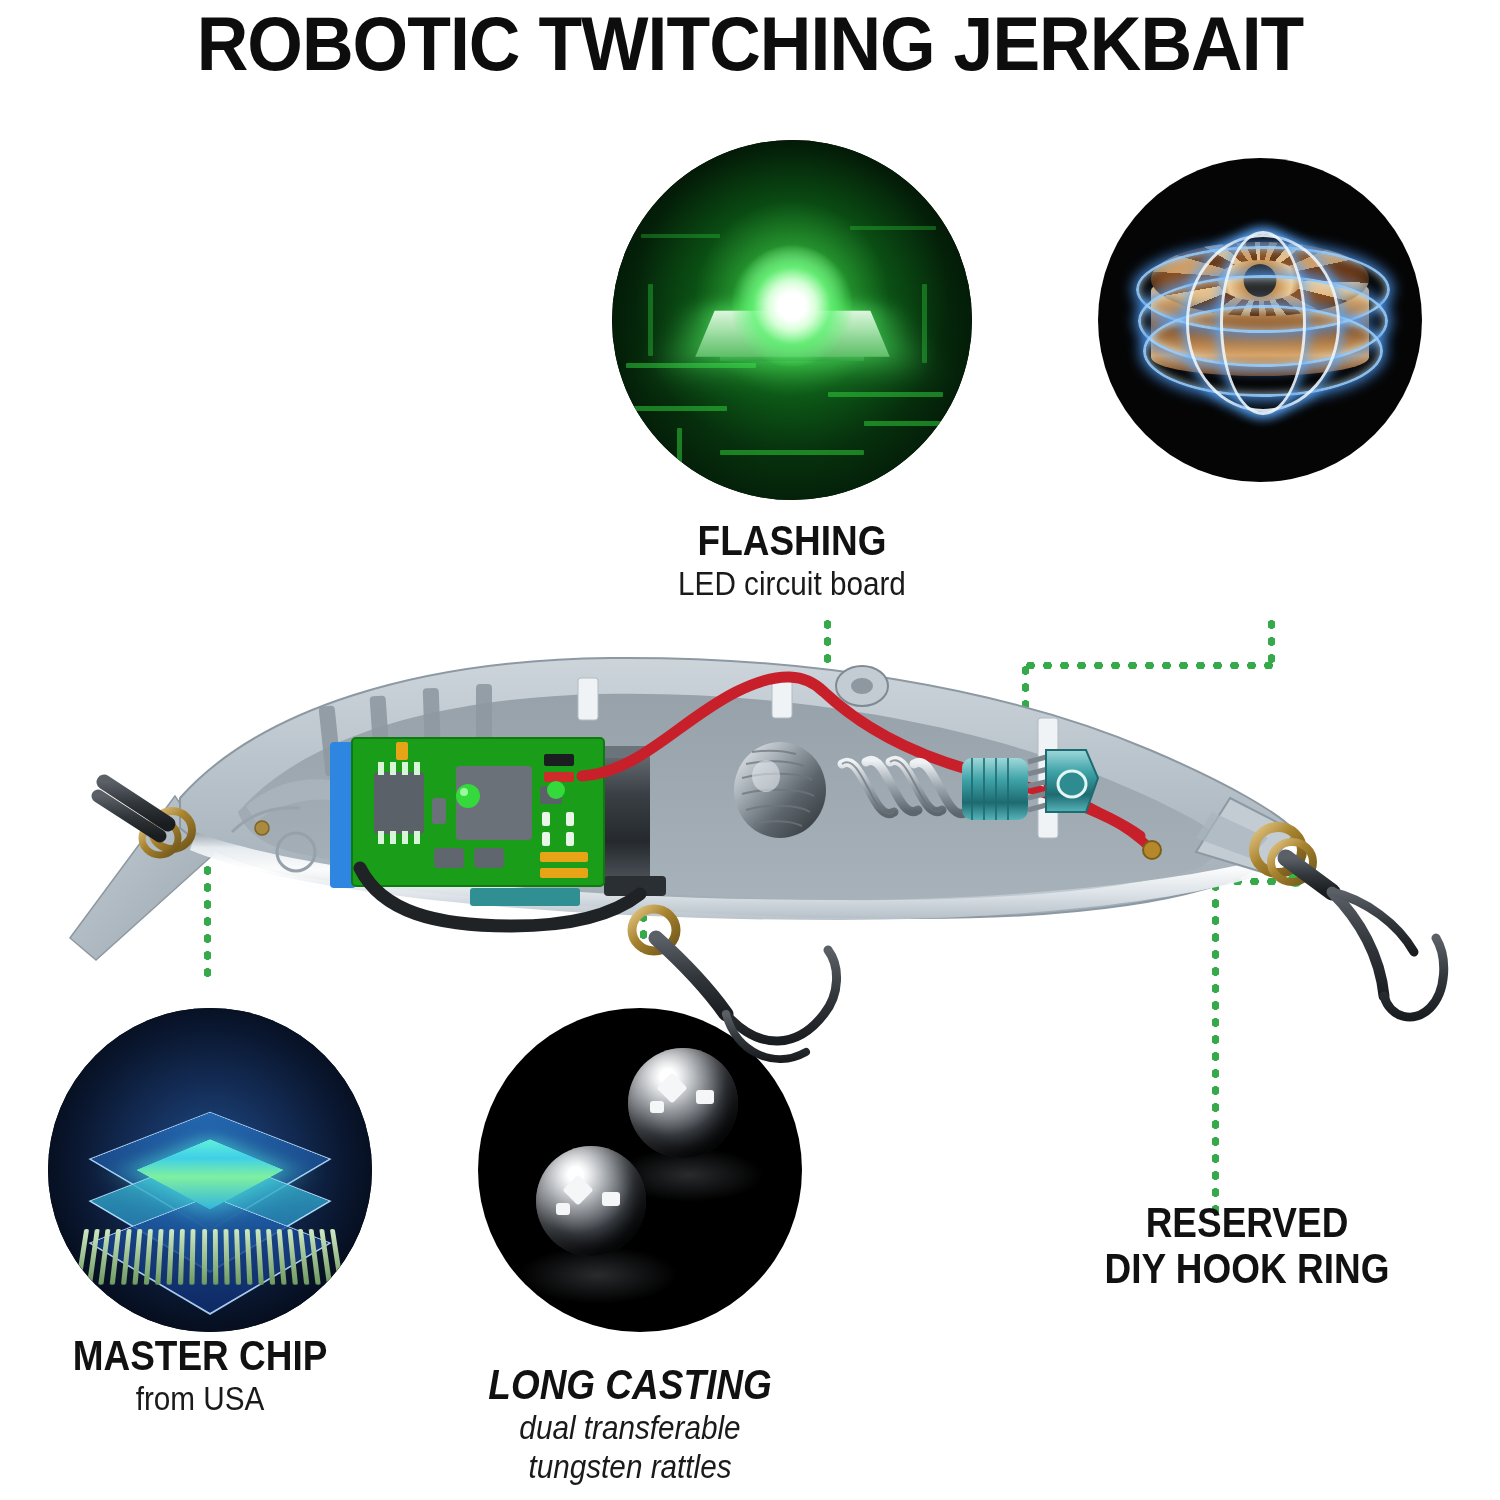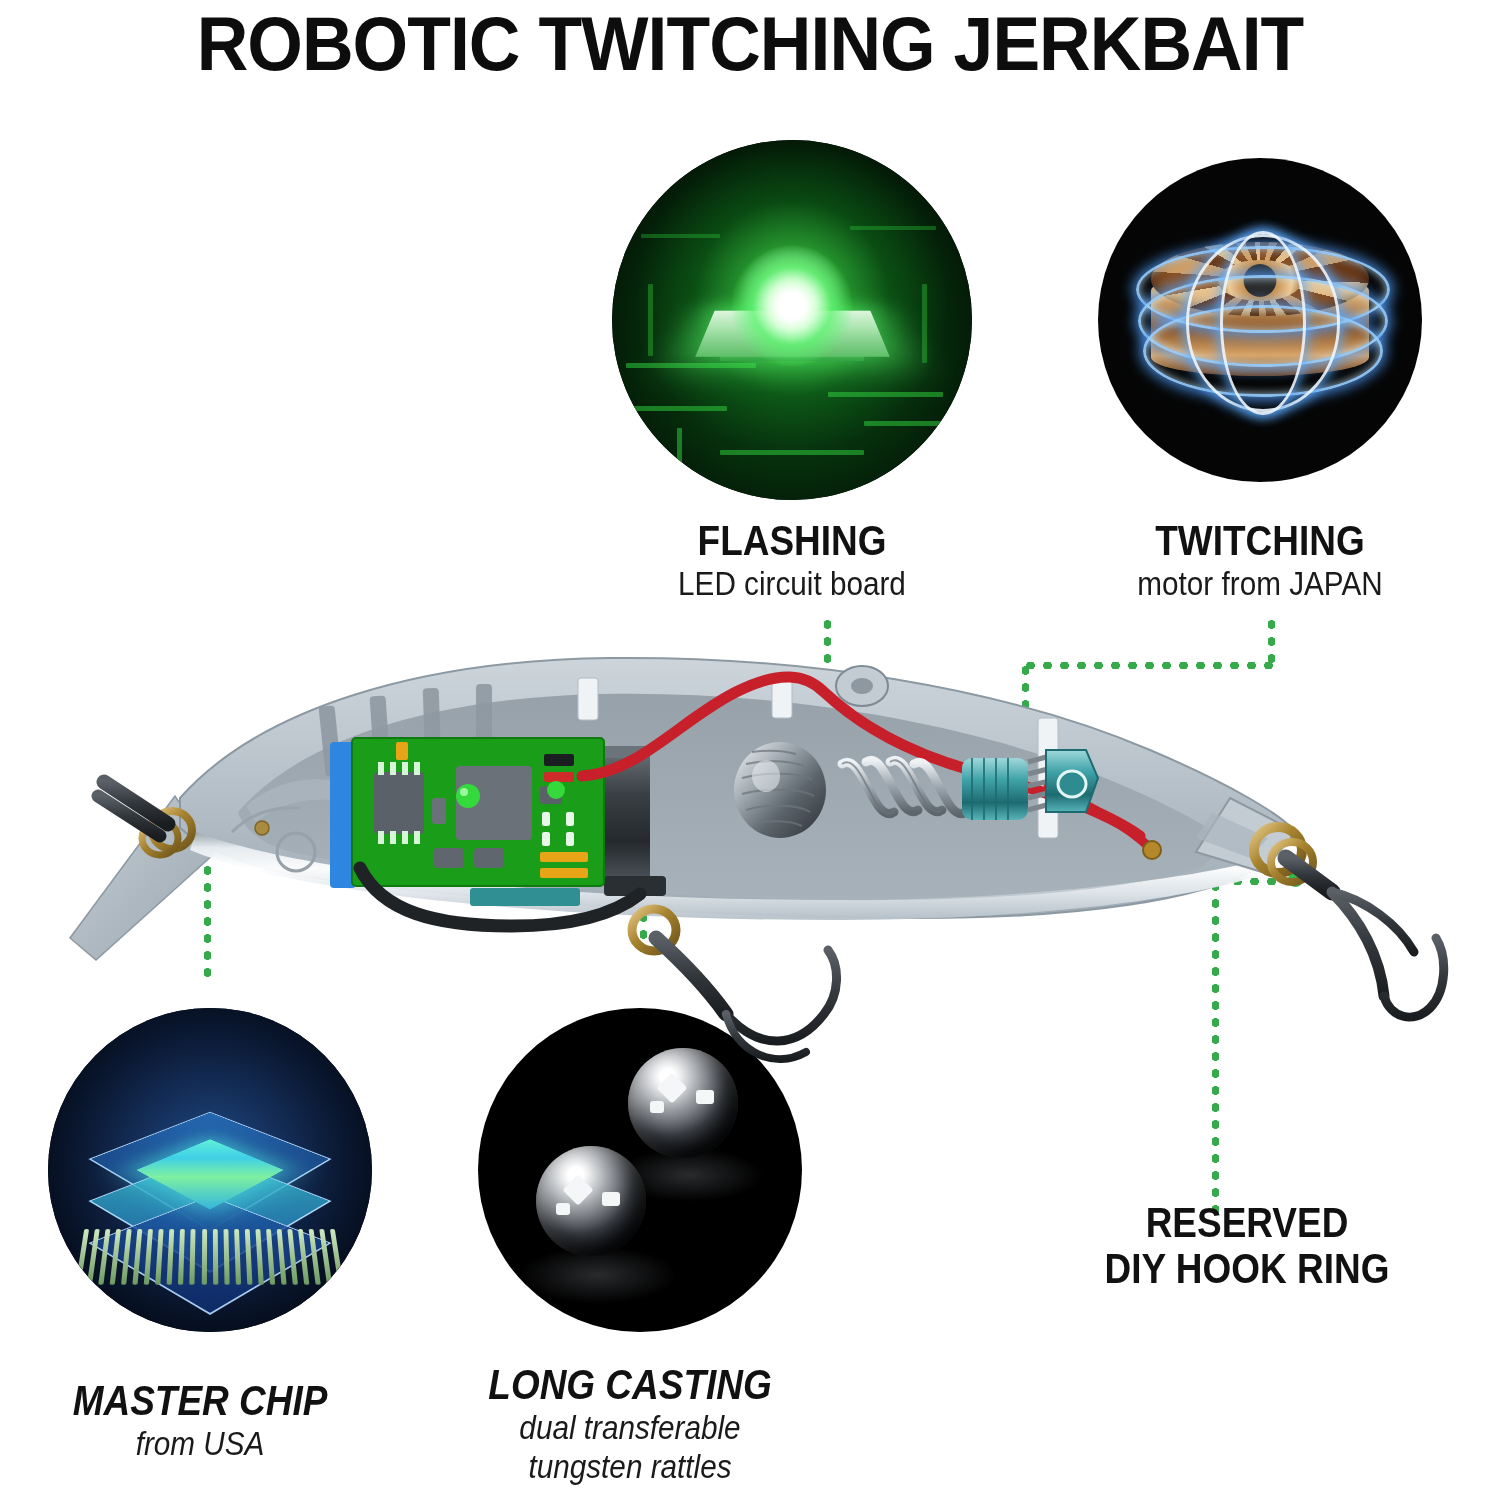--- a/index.html
+++ b/index.html
@@ -115,21 +115,21 @@
 
   
   .lbl{position:absolute;text-align:center;color:#111;}
   .lbl .h{font-size:42px;line-height:46px;font-weight:700;letter-spacing:0px;
     transform:scaleX(0.88);transform-origin:center;white-space:nowrap;}
   .lbl .s{font-size:33px;line-height:39px;font-weight:400;color:#1a1a1a;
     transform:scaleX(0.90);transform-origin:center;white-space:nowrap;}
 
   .lbl-flash{left:590px;top:518px;width:404px;}
   .lbl-twitch{left:1040px;top:518px;width:440px;}
-  .lbl-master{left:0px;top:1378px;width:400px;font-style:italic;}
+  .lbl-master{left:0px;top:1333px;width:400px;}
   .lbl-cast{left:390px;top:1362px;width:480px;font-style:italic;}
   .lbl-reserve{left:1022px;top:1200px;width:450px;}
 
   
   .dot-h,.dot-v{position:absolute;}
   .dot-h{height:7px;
     background-image:radial-gradient(circle, #36a94a 0 45%, rgba(0,0,0,0) 50%);
     background-size:17px 7px;background-repeat:repeat-x;}
   .dot-v{width:7px;
     background-image:radial-gradient(circle, #36a94a 0 45%, rgba(0,0,0,0) 50%);
@@ -476,24 +476,20 @@
         <path d="M1332,292 C1366,300 1398,324 1414,352" fill="none" stroke="url(#hookG)" stroke-width="9" stroke-linecap="round"></path>
       </g>
     </svg>
   </div>
 
   <div class="lbl lbl-flash">
     <div class="h">FLASHING</div>
     <div class="s">LED circuit board</div>
   </div>
 
-  <div class="lbl lbl-twitch">
-    <div class="h">TWITCHING</div>
-    <div class="s">motor from JAPAN</div>
-  </div>
 
   <div class="lbl lbl-master">
     <div class="h">MASTER CHIP</div>
     <div class="s">from USA</div>
   </div>
 
   <div class="lbl lbl-cast">
     <div class="h">LONG CASTING</div>
     <div class="s">dual transferable</div>
     <div class="s">tungsten rattles</div>

